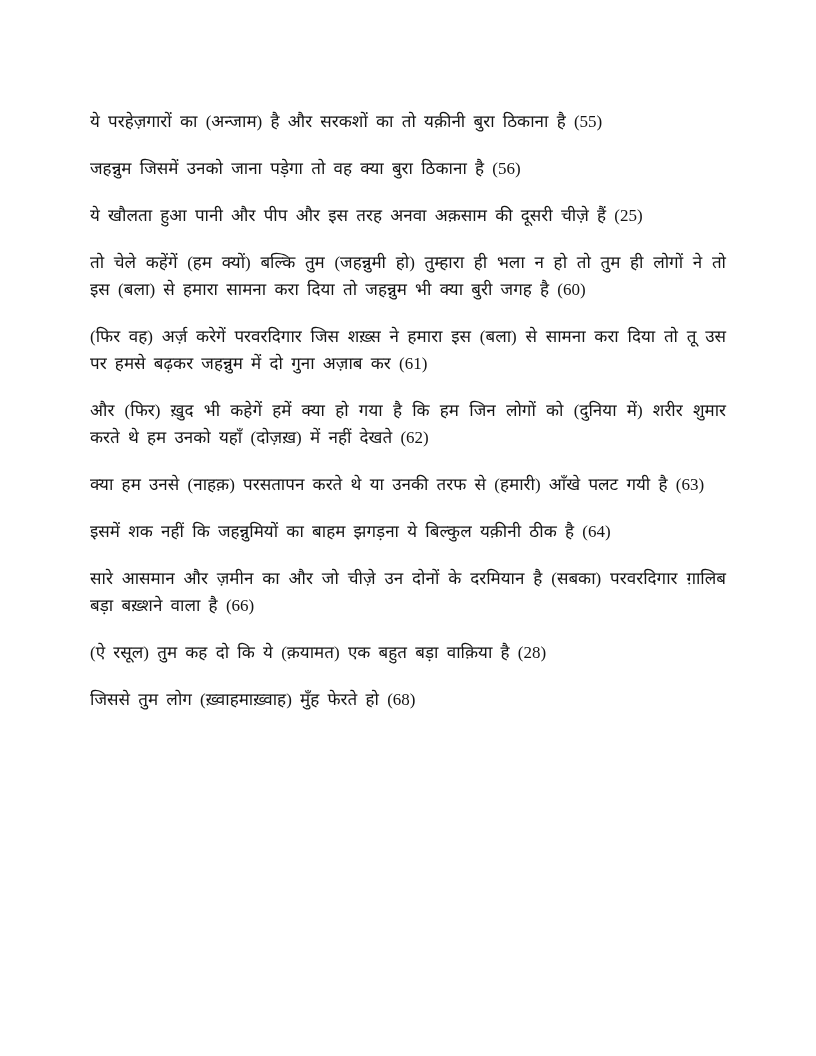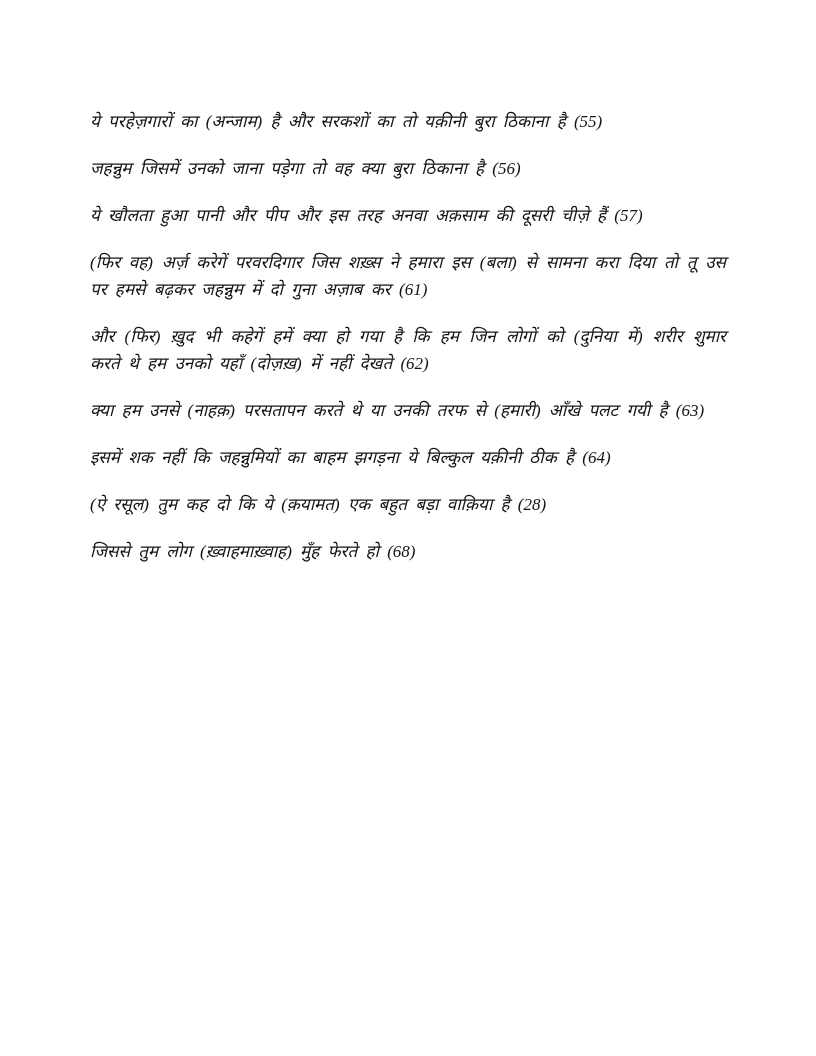--- a/index.html
+++ b/index.html
@@ -13,21 +13,20 @@
     overflow: hidden;
     position: relative;
     font-family: "Liberation Serif", "DejaVu Serif", serif;
   }
   .page {
     position: absolute;
     left: 0; top: 0;
     width: 816px;
     height: 1056px;
     background: #ffffff;
-    font-style: italic;
   }
   .content {
     position: absolute;
     left: 90px;
     top: 108px;
     width: 636px;
   }
   p.verse {
     margin: 0 0 20px 0;
     font-size: 17px;
@@ -43,33 +42,35 @@
 </head>
 <body>
 
 <div class="page">
   <div class="content">
 
     <p class="verse"><span>ये परहेज़गारों का (अन्जाम) है और सरकशों का तो यक़ीनी बुरा ठिकाना है</span> <span>(55)</span></p>
 
     <p class="verse"><span>जहन्नुम जिसमें उनको जाना पड़ेगा तो वह क्या बुरा ठिकाना है</span> <span>(56)</span></p>
 
-    <p class="verse"><span>ये खौलता हुआ पानी और पीप और इस तरह अनवा अक़साम की दूसरी चीज़े हैं</span> <span>(57)</span></p>
+    <p class="verse"><span>ये खौलता हुआ पानी और पीप और इस तरह अनवा अक़साम की दूसरी चीज़े हैं</span> <span>(25)</span></p>
 
 
 
+    <p class="verse"><span>तो चेले कहेंगें (हम क्यों) बल्कि तुम (जहन्नुमी हो) तुम्हारा ही भला न हो तो तुम ही लोगों ने तो इस (बला) से हमारा सामना करा दिया तो जहन्नुम भी क्या बुरी जगह है</span> <span>(60)</span></p>
 
     <p class="verse"><span>(फिर वह) अर्ज़ करेगें परवरदिगार जिस शख़्स ने हमारा इस (बला) से सामना करा दिया तो तू उस पर हमसे बढ़कर जहन्नुम में दो गुना अज़ाब कर</span> <span>(61)</span></p>
 
     <p class="verse"><span>और (फिर) ख़ुद भी कहेगें हमें क्या हो गया है कि हम जिन लोगों को (दुनिया में) शरीर शुमार करते थे हम उनको यहाँ (दोज़ख़) में नहीं देखते</span> <span>(62)</span></p>
 
     <p class="verse"><span>क्या हम उनसे (नाहक़) परसतापन करते थे या उनकी तरफ से (हमारी) आँखे पलट गयी है</span> <span>(63)</span></p>
 
     <p class="verse"><span>इसमें शक नहीं कि जहन्नुमियों का बाहम झगड़ना ये बिल्कुल यक़ीनी ठीक है</span> <span>(64)</span></p>
 
 
+    <p class="verse"><span>सारे आसमान और ज़मीन का और जो चीज़े उन दोनों के दरमियान है (सबका) परवरदिगार ग़ालिब बड़ा बख़्शने वाला है</span> <span>(66)</span></p>
 
     <p class="verse"><span>(ऐ रसूल) तुम कह दो कि ये (क़यामत) एक बहुत बड़ा वाक़िया है</span> <span>(28)</span></p>
 
     <p class="verse"><span>जिससे तुम लोग (ख़्वाहमाख़्वाह) मुँह फेरते हो</span> <span>(68)</span></p>
 
   </div>
 </div>
 
 </body></html>

